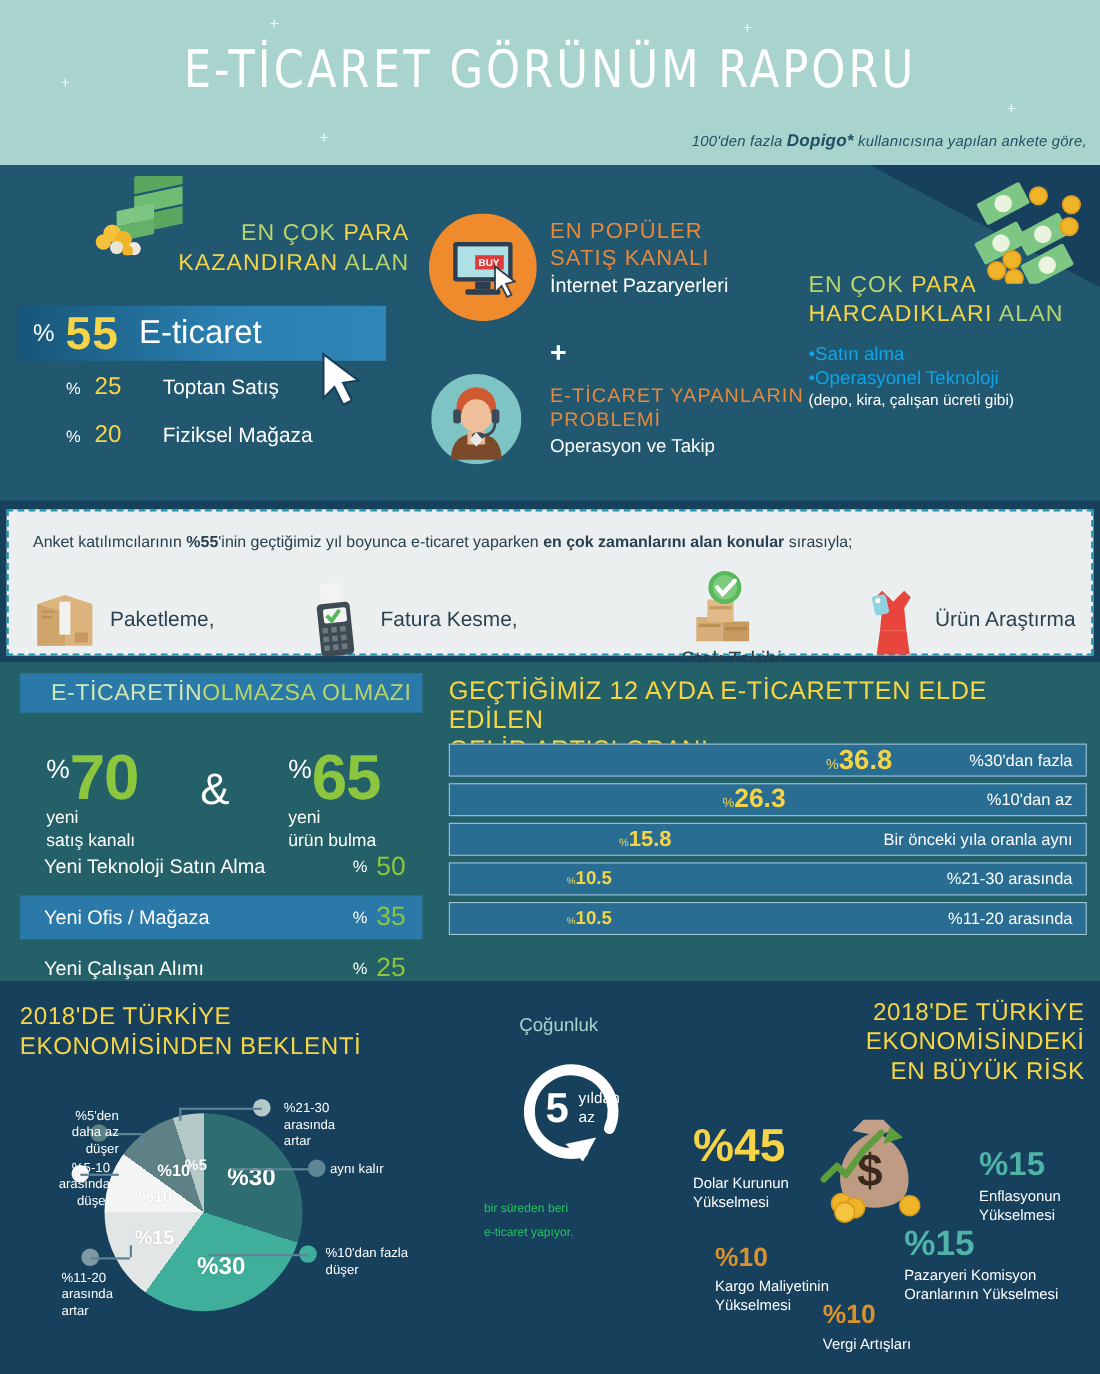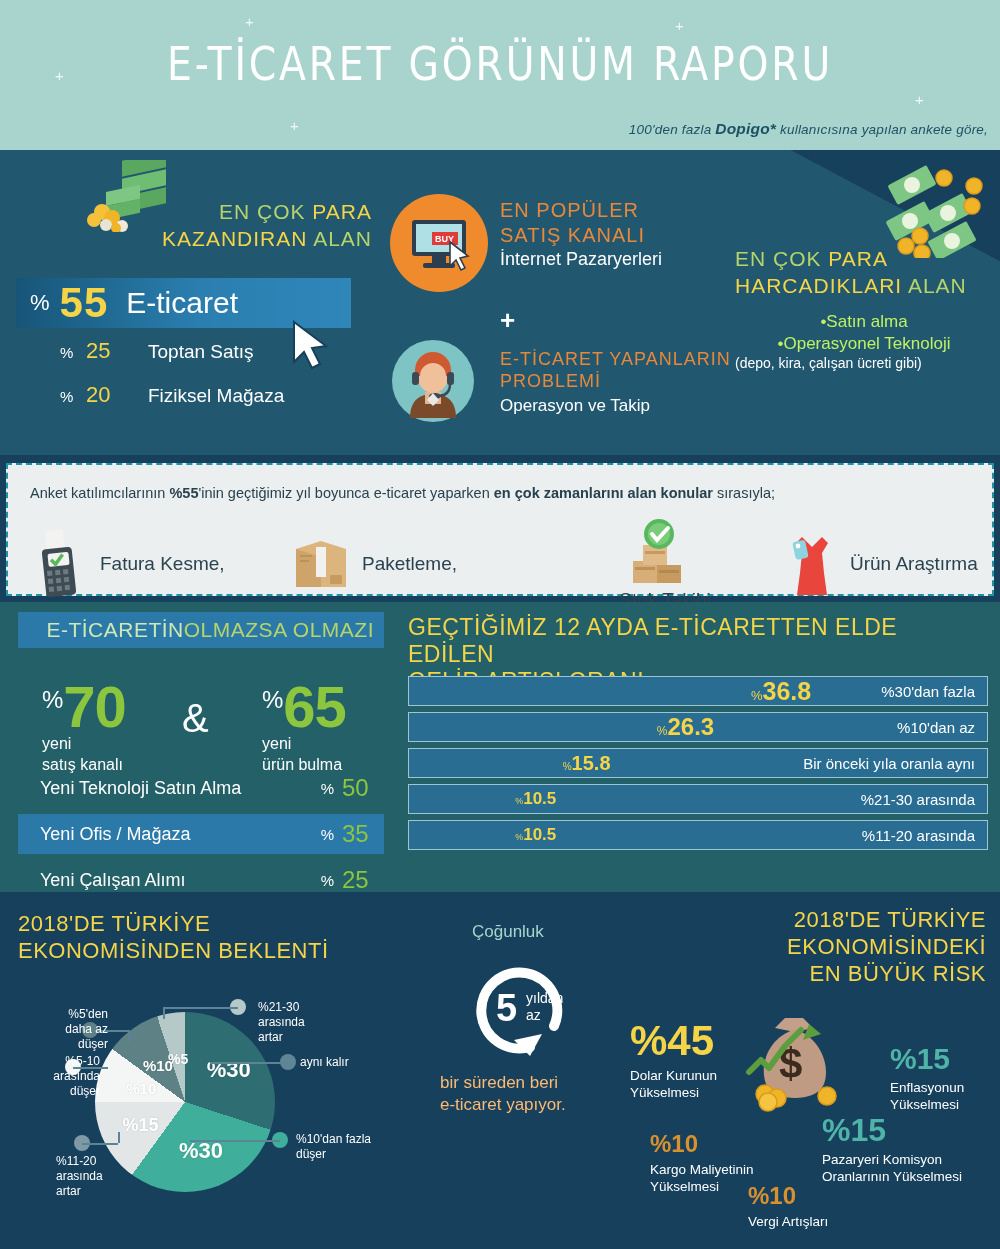--- a/index.html
+++ b/index.html
@@ -96,21 +96,21 @@
   .blk-b .head { font-size:20px; line-height:25px; }
   .blk-b .sub { color:#fff; font-size:18px; margin-top:1px; }
   .plussign { position:absolute; left:500px; top:155px; color:#fff; font-size:26px; font-weight:700;}
   .blk-c { position:absolute; left:500px; top:198px; width:290px; }
   .blk-c .head { font-size:18px; line-height:22px; }
   .blk-c .sub { color:#fff; font-size:17px; margin-top:4px;}
 
   .blk-d { position:absolute; left:735px; top:95px; width:258px; }
   .blk-d .head { font-size:21px; line-height:27px; }
   .blk-d ul { list-style:none; margin-top:12px; }
-  .blk-d li { color:#bef264; font-size:17px; line-height:22px;text-align:center; }
+  .blk-d li { color:#0ea5e9; font-size:17px; line-height:22px; }
   .blk-d .note { color:#fff; font-size:14px; }
 
   
   .sec2 {
     position: relative;
     margin: 8px 6px 6px 6px;
     height: 133px;
     background: #eceff0;
     border: 2px dashed #1d93a8;
   }
@@ -166,21 +166,21 @@
   .pie { width:180px; height:180px; border-radius:50%; position:relative; }
   .pie-lbl { position:absolute; color:#fff; font-weight:700; text-shadow:0 0 2px rgba(0,0,0,.15); }
   .lead-line { position:absolute; background:#5c8496; height:1.5px; }
   .lead-vline{ position:absolute; background:#5c8496; width:1.5px; }
   .dot { position:absolute; border-radius:50%; }
   .ltext { position:absolute; color:#ffffff; font-size:12px; line-height:15px; }
 
   .mid { position:absolute; left:440px; top:30px; width:190px; text-align:left;}
   .mid .cog { color:#a9d4ce; font-size:17px; margin-left:32px; }
   .mid .circ { position:relative; width:110px; height:110px; margin:12px 0 0 28px; }
-  .mid .bot { color:#fdba74; font-size:17px; line-height:22px; margin-top:8px; }
+  .mid .bot { color:#22c55e; font-size:11px; line-height:22px; margin-top:24px; }
   .mid .n5 { position:absolute; left:28px; top:36px; color:#fff; font-size:38px; font-weight:700; line-height:36px;}
   .mid .t5 { position:absolute; left:58px; top:36px; color:#fff; font-size:14px; line-height:17px;}
 
   .risk { position:absolute; }
   .risk .pct { font-weight:700; line-height:1; }
   .risk .lab { color:#fff; font-size:13.5px; line-height:17px; margin-top:5px; }
 </style>
 </head>
 <body>
 
@@ -321,20 +321,32 @@
 
     </div>
   </div>
 
   <div class="sec2">
     <div class="txt">
       <span>Anket katılımcılarının </span><b>%55</b><span>'inin geçtiğimiz yıl boyunca e-ticaret yaparken </span><b>en çok zamanlarını alan konular</b><span> sırasıyla;</span>
     </div>
 
     <div class="items">
+
+      <div class="item" style="width:246px;">
+        <svg width="62" height="62" viewBox="0 0 62 62">
+          <path d="M6 16 L31 8 L56 16 L56 54 L6 54 Z" fill="#dcb47d"></path>
+          <path d="M6 16 L31 24 L31 54 L6 54 Z" fill="#cfa46b"></path>
+          <rect x="26" y="14" width="10" height="30" fill="#f1f1ef"></rect>
+          <rect x="10" y="22" width="12" height="2" fill="#bd9257"></rect>
+          <rect x="10" y="27" width="9" height="2" fill="#bd9257"></rect>
+          <rect x="40" y="42" width="12" height="9" fill="#c79a60"></rect>
+        </svg>
+        <span class="lab">Paketleme,</span>
+      </div>
 
       <div class="item" style="width:262px;">
         <svg width="62" height="72" viewBox="0 0 62 72">
           <rect x="18" y="2" width="18" height="26" fill="#f3f3f1" transform="rotate(-6 27 15)"></rect>
           <rect x="16" y="20" width="30" height="48" rx="4" fill="#3f4b52" transform="rotate(-6 31 44)"></rect>
           <rect x="20" y="25" width="21" height="13" rx="2" fill="#f3f3f1" transform="rotate(-6 30 31)"></rect>
           <path d="M23 31 l4 5 l8 -9" stroke="#59b85a" stroke-width="3.5" fill="none" transform="rotate(-6 30 31)"></path>
           <g fill="#6b7a83" transform="rotate(-6 30 52)">
             <rect x="20" y="42" width="5" height="5"></rect>
               <rect x="28" y="42" width="5" height="5"></rect>
@@ -343,32 +355,20 @@
               <rect x="28" y="50" width="5" height="5"></rect>
               <rect x="36" y="50" width="5" height="5"></rect>
             <rect x="20" y="58" width="5" height="5"></rect>
               <rect x="28" y="58" width="5" height="5"></rect>
               <rect x="36" y="58" width="5" height="5"></rect>
           </g>
         </svg>
         <span class="lab">Fatura Kesme,</span>
       </div>
 
-      <div class="item" style="width:246px;">
-        <svg width="62" height="62" viewBox="0 0 62 62">
-          <path d="M6 16 L31 8 L56 16 L56 54 L6 54 Z" fill="#dcb47d"></path>
-          <path d="M6 16 L31 24 L31 54 L6 54 Z" fill="#cfa46b"></path>
-          <rect x="26" y="14" width="10" height="30" fill="#f1f1ef"></rect>
-          <rect x="10" y="22" width="12" height="2" fill="#bd9257"></rect>
-          <rect x="10" y="27" width="9" height="2" fill="#bd9257"></rect>
-          <rect x="40" y="42" width="12" height="9" fill="#c79a60"></rect>
-        </svg>
-        <span class="lab">Paketleme,</span>
-      </div>
-
       <div class="item" style="width:248px;flex-direction:column;">
         <svg width="70" height="72" viewBox="0 0 70 72">
           <rect x="8" y="44" width="24" height="22" fill="#d8ae78"></rect>
           <rect x="32" y="48" width="24" height="18" fill="#c79a60"></rect>
           <rect x="18" y="28" width="24" height="20" fill="#e0bb89"></rect>
           <rect x="10" y="50" width="20" height="3" fill="#bd9257"></rect>
           <rect x="34" y="53" width="20" height="3" fill="#b08a50"></rect>
           <rect x="20" y="34" width="20" height="3" fill="#c79a60"></rect>
           <circle cx="34" cy="17" r="15" fill="#58b85c"></circle>
           <circle cx="34" cy="17" r="11" fill="#7ccb7a"></circle>

